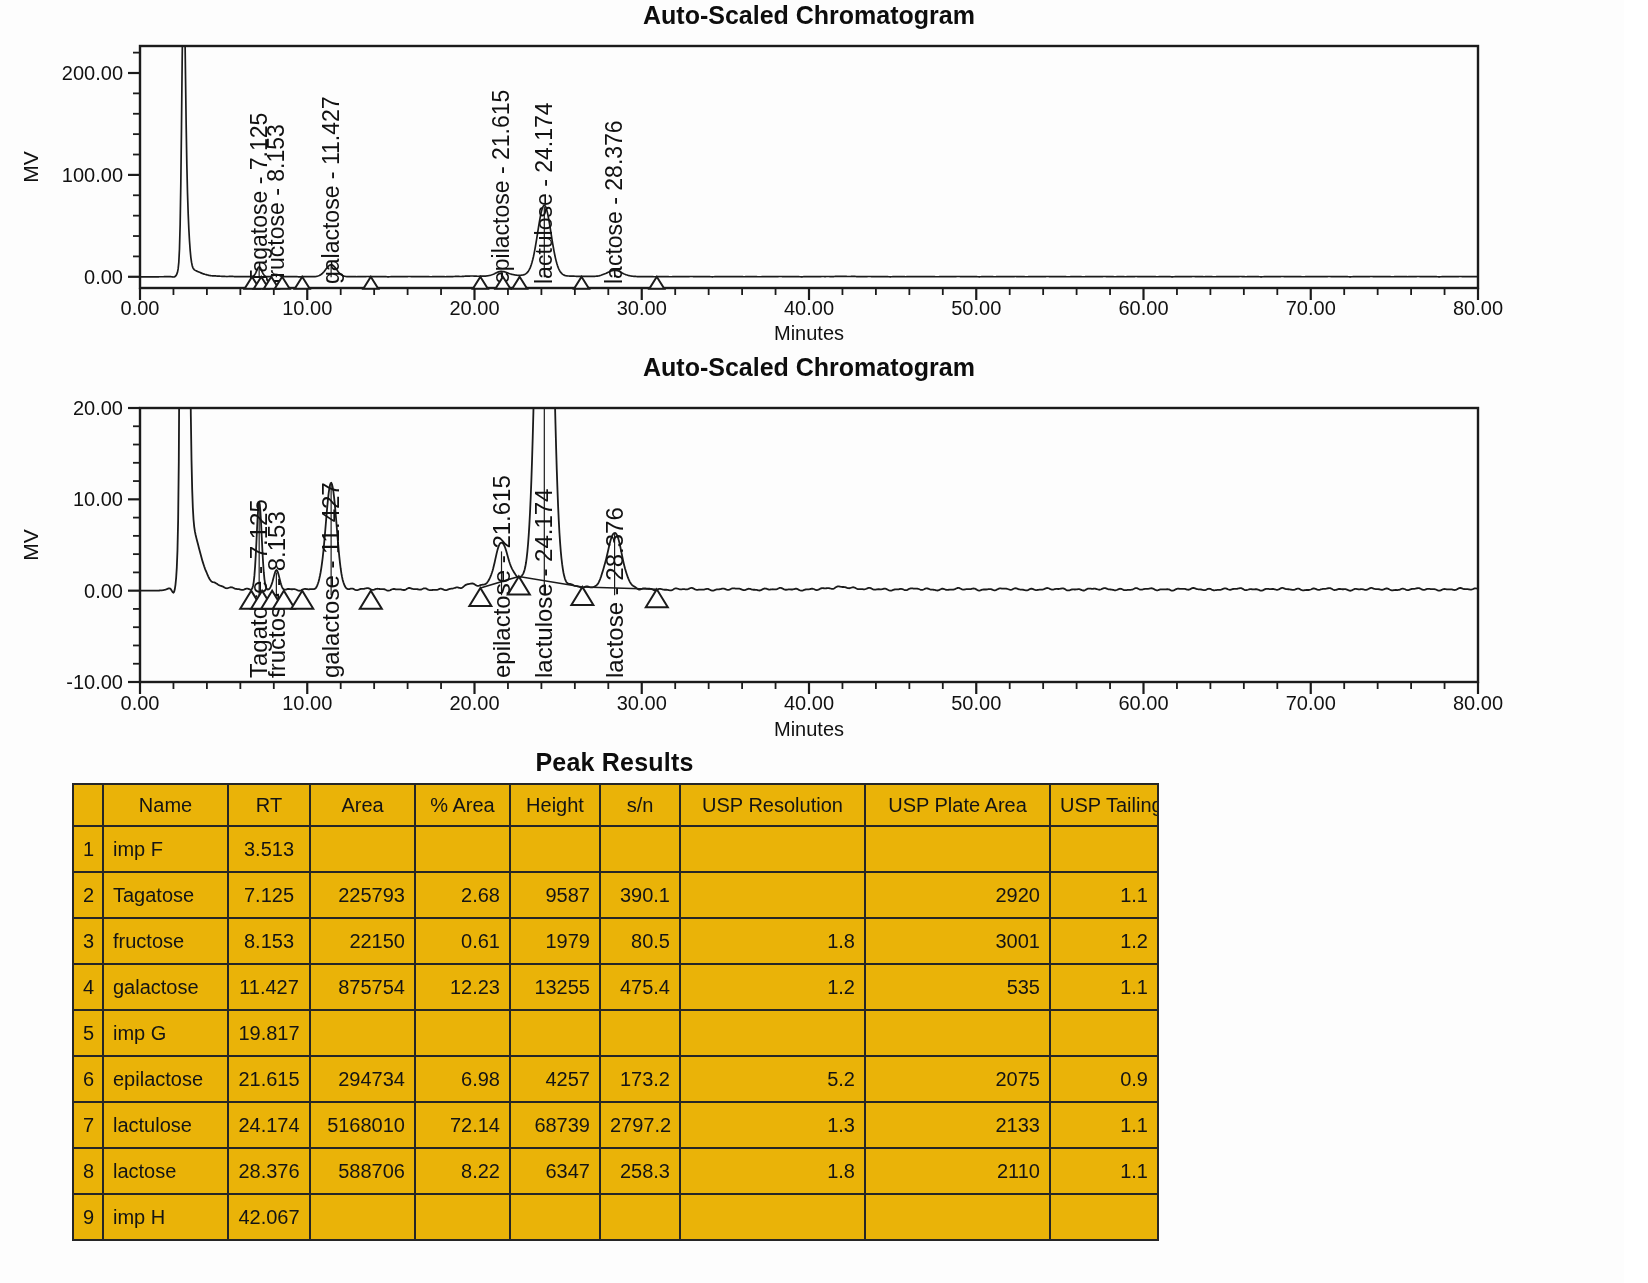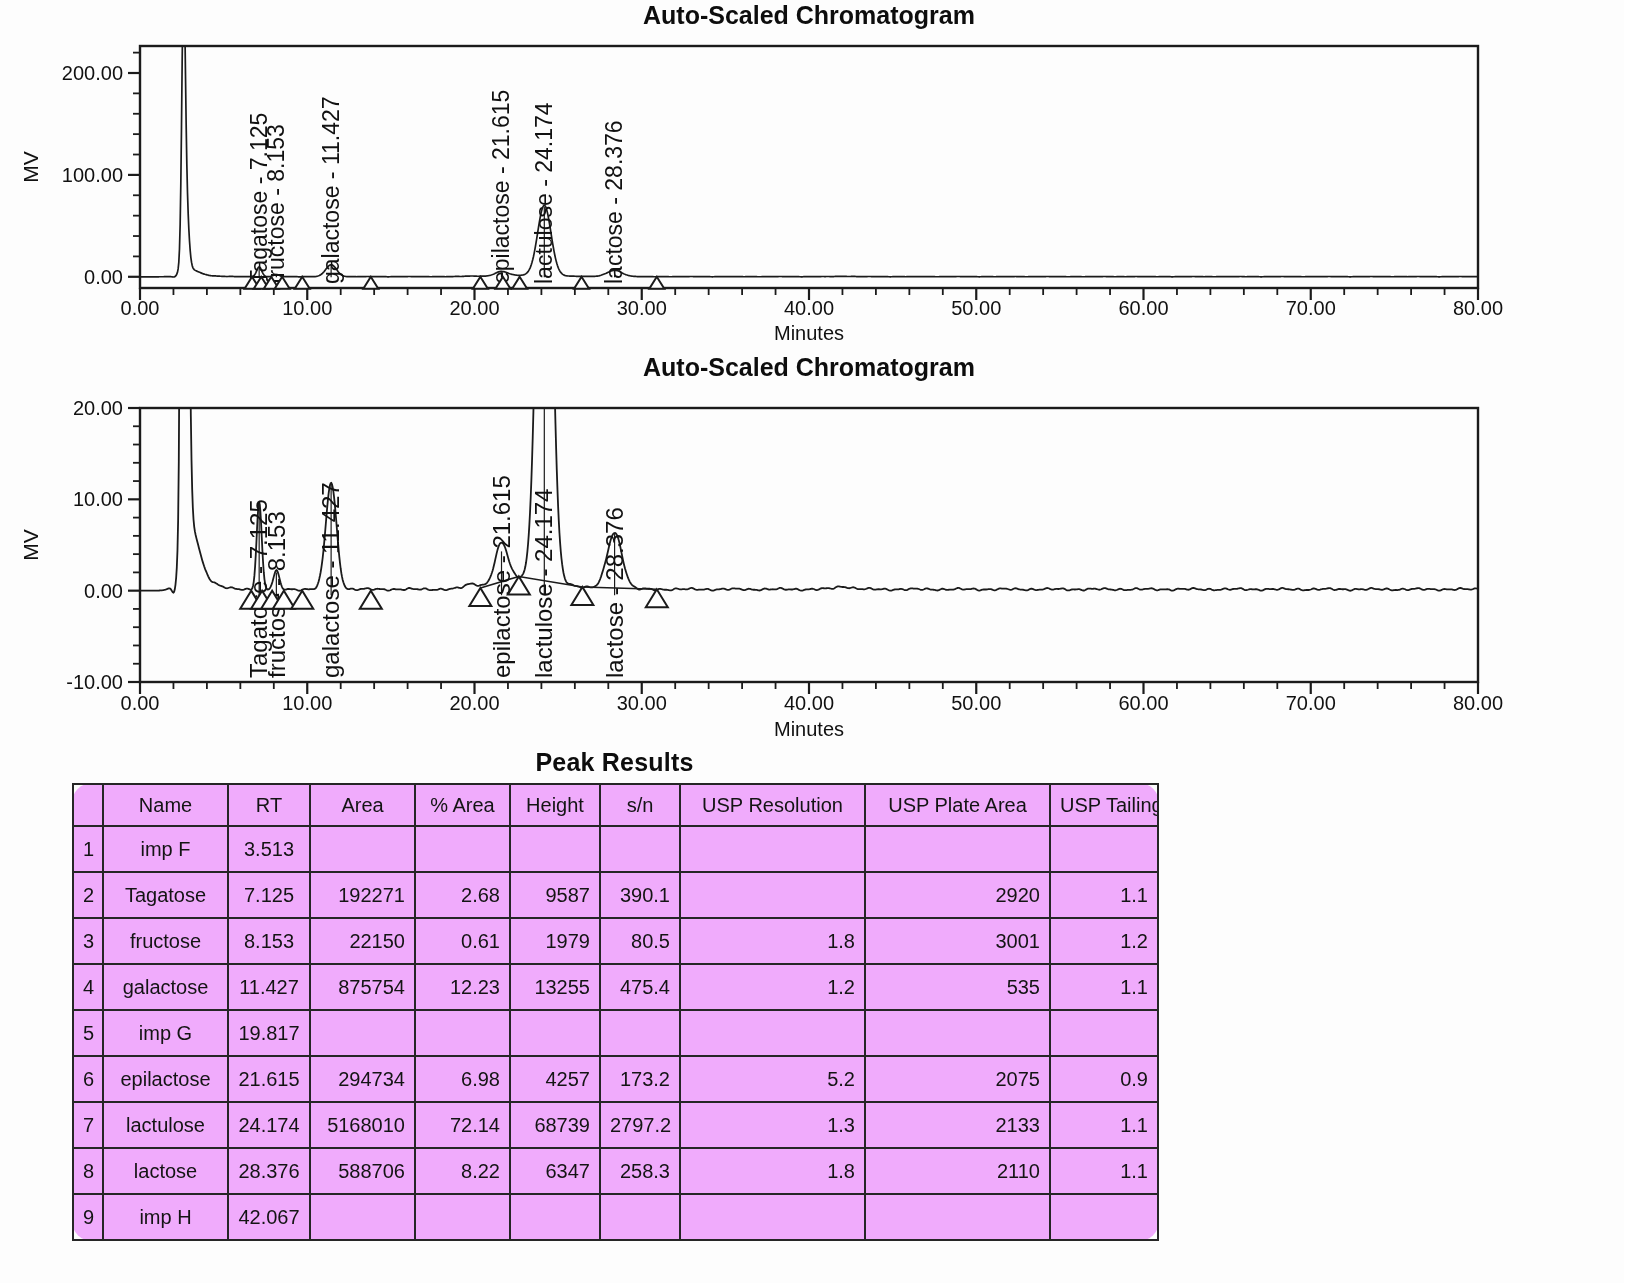--- a/index.html
+++ b/index.html
@@ -9,27 +9,27 @@
     overflow:hidden;
   }
   svg{position:absolute;left:0;display:block;}
   #chart1{top:0;}
   #chart2{top:345px;}
   #table-wrap{position:absolute;left:72px;top:732px;width:1085px;margin-top:16px;}
   #table-title{
     text-align:center;font-size:25px;font-weight:bold;color:#0d0d0d;
     margin:0 0 6px 0;letter-spacing:.2px;
   }
-  table.peaks{border-collapse:collapse;table-layout:fixed;width:1085px;background:#f0abfc;border-radius:20px;}
+  table.peaks{border-collapse:collapse;table-layout:fixed;width:1085px;background:#eab308;}
   table.peaks td,table.peaks th{
     border:2px solid #262626;font-size:20px;font-weight:normal;color:#141414;
     padding:0 9px;height:44px;overflow:hidden;white-space:nowrap;
   }
   table.peaks tr.hdr th{height:40px;text-align:center;}
-  .al-l{text-align:center;} .al-r{text-align:right;} .al-c{text-align:center;}
+  .al-l{text-align:left;} .al-r{text-align:right;} .al-c{text-align:center;}
 </style>
 </head>
 <body>
 
 <div id="page">
 
   <svg id="chart1" width="1648" height="345" viewBox="0 0 1648 345">
       <defs>
         <clipPath id="chart1-clip">
           <rect x="140" y="46" width="1338" height="242"></rect>
@@ -285,21 +285,21 @@
             <td class="al-r"></td>
             <td class="al-r"></td>
             <td class="al-r"></td>
             <td class="al-r"></td>
             <td class="al-r"></td>
           </tr>
           <tr>
             <td class="al-c">2</td>
             <td class="al-l">Tagatose</td>
             <td class="al-c">7.125</td>
-            <td class="al-r">192271</td>
+            <td class="al-r">225793</td>
             <td class="al-r">2.68</td>
             <td class="al-r">9587</td>
             <td class="al-r">390.1</td>
             <td class="al-r"></td>
             <td class="al-r">2920</td>
             <td class="al-r">1.1</td>
           </tr>
           <tr>
             <td class="al-c">3</td>
             <td class="al-l">fructose</td>

